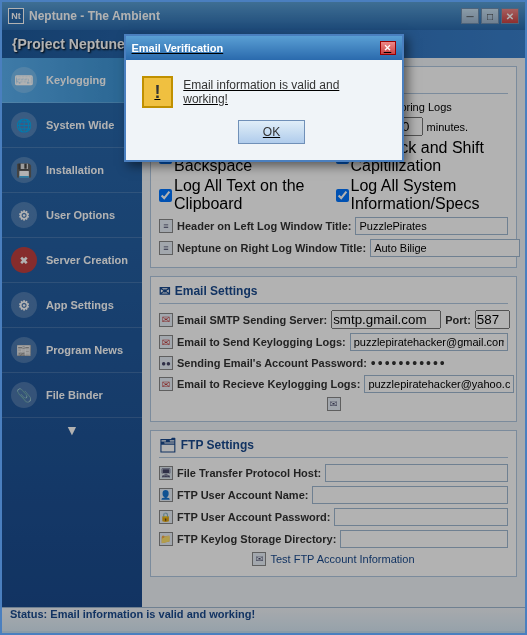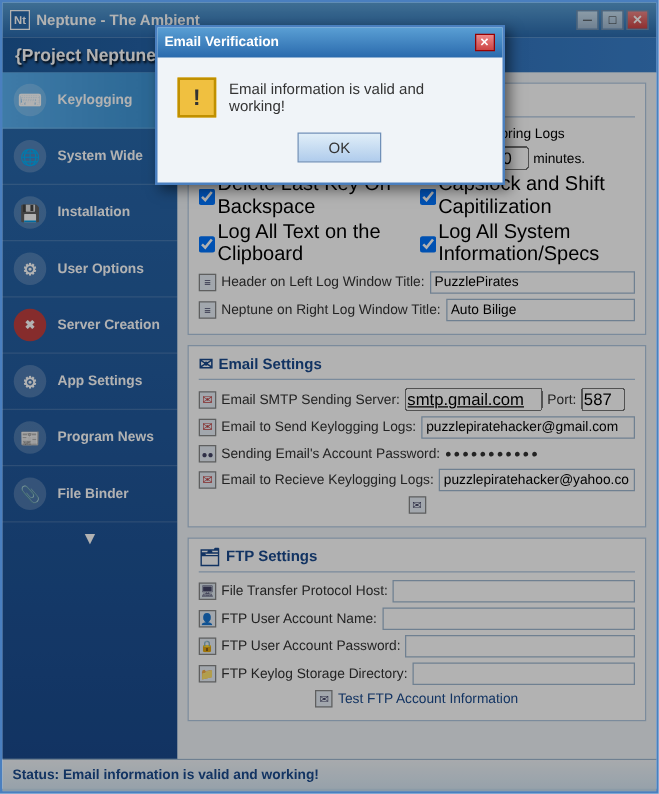--- a/index.html
+++ b/index.html
@@ -129,55 +129,55 @@
     }
     .check-item { display: flex; align-items: center; gap: 2px; margin-right: 6px; }
 
     .field-row {
       display: flex;
       align-items: center;
       margin-bottom: 4px;
       font-size: 11px;
       gap: 4px;
     }
-    .field-label { color: #333; white-space: nowrap; }
+    .field-label { color: #333; white-space: nowrap; font-weight: bold; }
     .field-input { flex: 1; border: 1px solid #a0b8d0; height: 18px; font-size: 11px; padding: 0 3px; background: white; }
 
     .btn-link {
       display: flex; align-items: center; justify-content: center;
       margin: 4px 0;
       font-size: 11px;
       color: #1a4a8d;
       cursor: pointer;
       gap: 4px;
     }
 
     
     .status-bar {
       background: linear-gradient(to bottom, #f0f4f8, #d8e8f4);
       border-top: 1px solid #a0b8d0;
       height: 24px;
       display: flex;
-      align-items: center;
       padding: 0 8px;
       font-size: 11px;
       font-weight: bold;
       color: #1a4a8d;
     }
 
     
     .modal-overlay {
       position: absolute;
       top: 0; left: 0; right: 0; bottom: 0;
       background: rgba(0,0,0,0.3);
       display: flex;
       align-items: flex-start;
       justify-content: center;
-      padding-top: 18px;
+      padding-top: 32px;
       z-index: 100;
+      text-decoration: underline;
     }
 
     .modal {
       background: #f0f4f8;
       border: 2px solid #4a7fbf;
       width: 280px;
       box-shadow: 4px 4px 10px rgba(0,0,0,0.5);
     }
     .modal-titlebar {
       background: linear-gradient(to bottom, #5a9fd4, #2a6aad);
@@ -398,21 +398,21 @@
 
       <div class="section">
         <div class="section-title">
           <span class="section-icon">✉</span>
           <span>Email Settings</span>
         </div>
 
         <div class="field-row">
           <span class="ico-box ico-env">✉</span>
           <label class="field-label">Email SMTP Sending Server:</label>
-          <input type="text" style="width: 110px; text-decoration: underline;" value="smtp.gmail.com">
+          <input type="text" style="width: 110px;" value="smtp.gmail.com">
           <label class="field-label">Port:</label>
           <input type="text" style="width: 35px;" value="587">
         </div>
 
         <div class="field-row">
           <span class="ico-box ico-env">✉</span>
           <label class="field-label">Email to Send Keylogging Logs:</label>
           <input type="text" class="field-input" value="puzzlepiratehacker@gmail.com" style="">
         </div>
 

